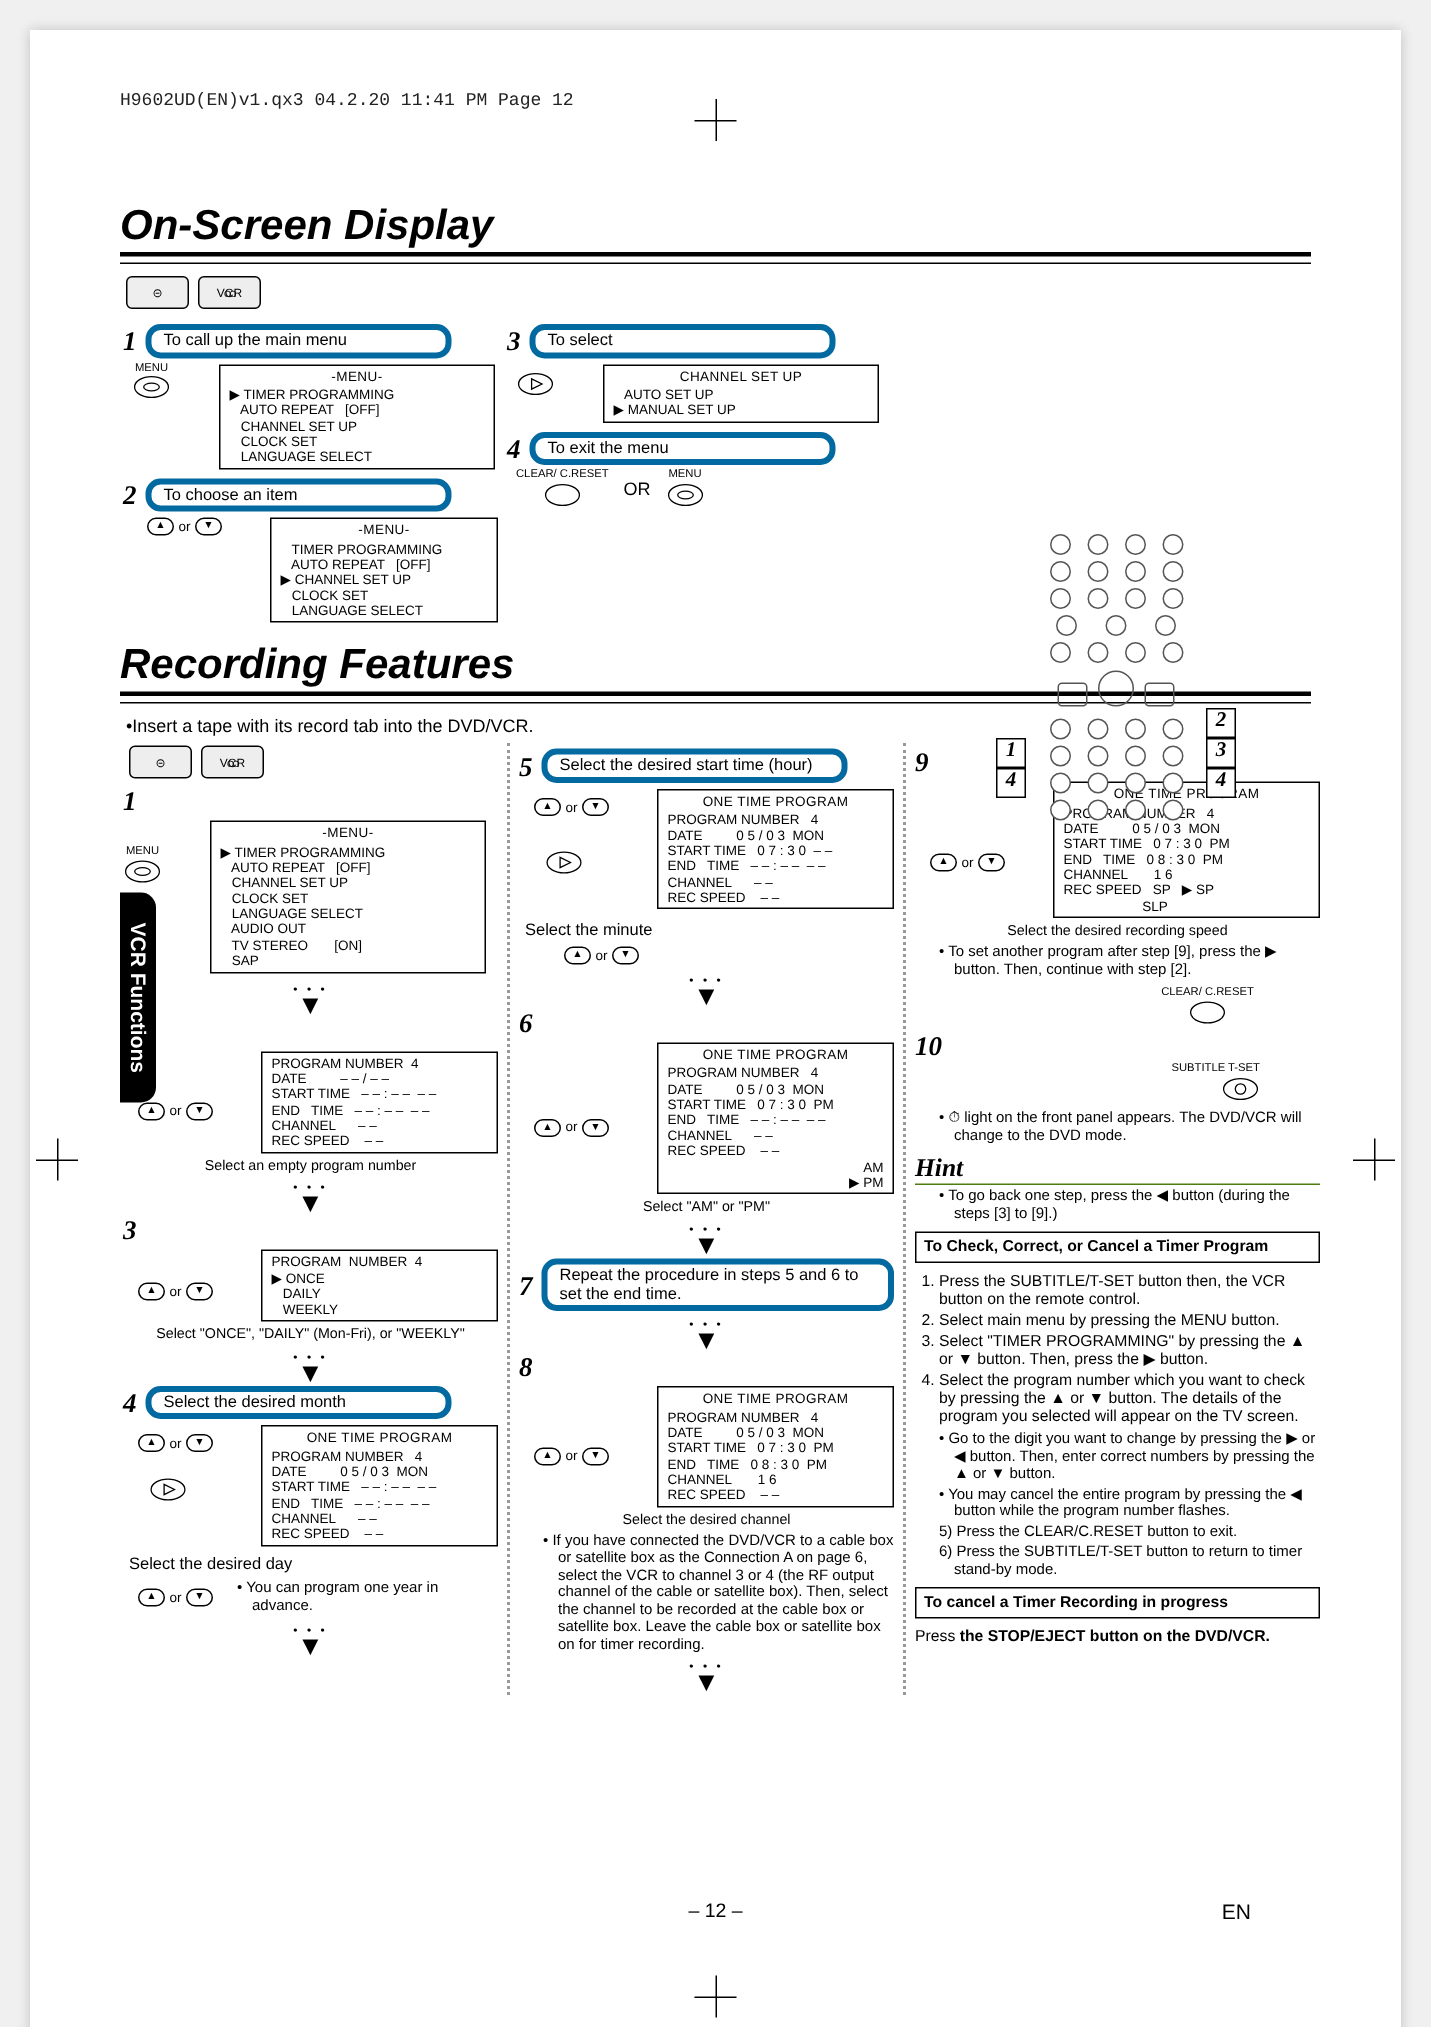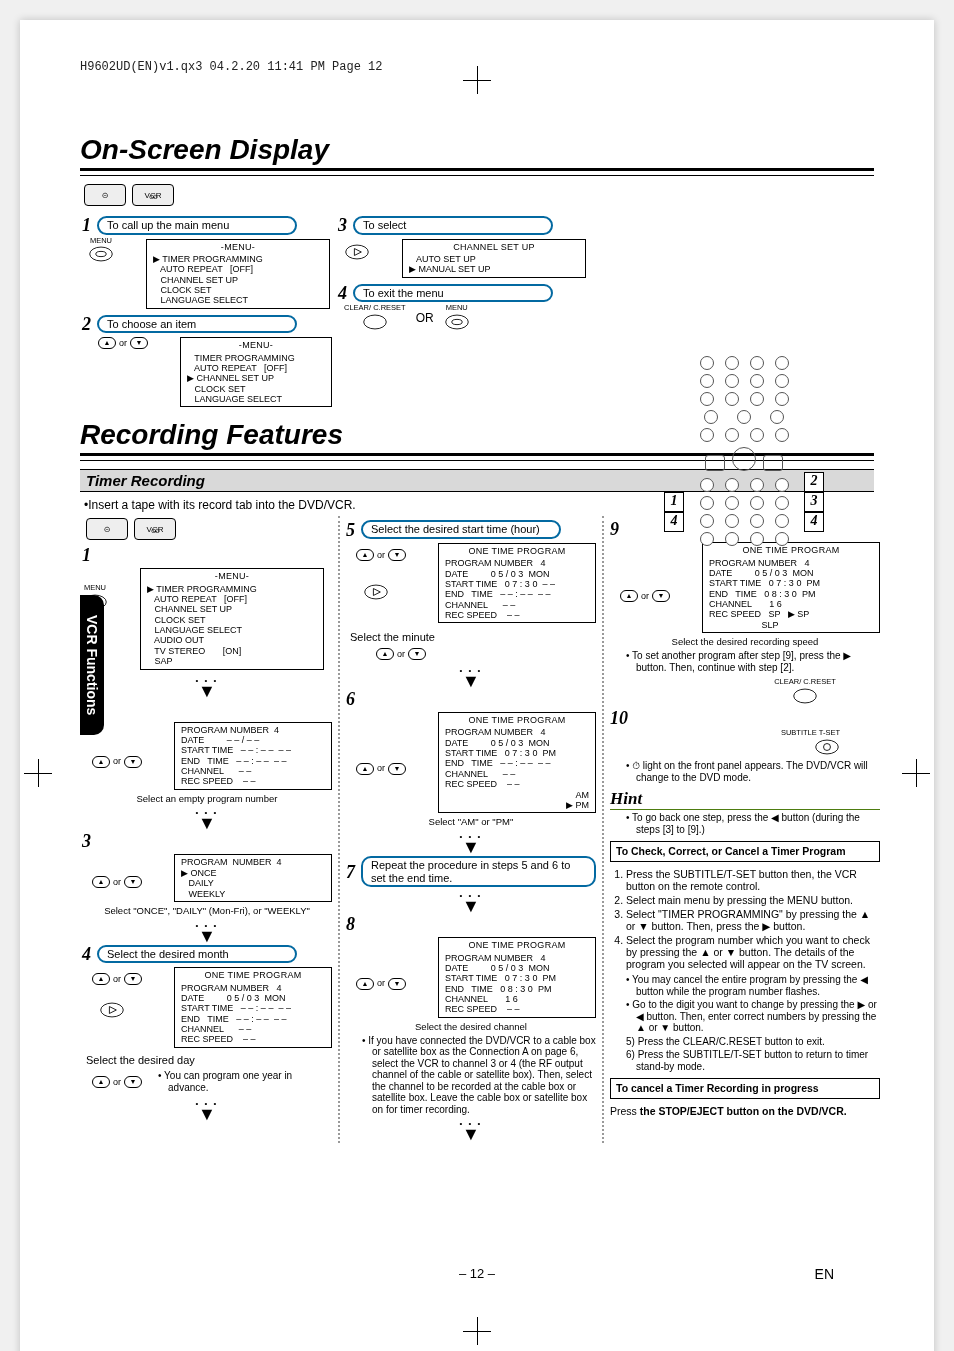--- a/index.html
+++ b/index.html
@@ -111,21 +111,21 @@
     vertical-align: top;
     margin-right: 2px;
   }
   .stephdr {
     display: flex;
     align-items: center;
     gap: 4px;
     margin: 4px 0 2px 0;
   }
   .stephdr .txt {
-    border: 2px solid #0369a1;
+    border: 4px solid #0369a1;
     border-radius: 10px;
     padding: 1px 8px;
     font-size: 11px;
     display: inline-block;
     min-width: 180px;
   }
 
   .panel {
     border: 1px solid #000;
     padding: 2px 6px;
@@ -403,21 +403,20 @@
       <div class="remote-callout" style="left:-30px; top:138px;">1</div>
       <div class="remote-callout" style="left:-30px; top:158px;">4</div>
       <div class="remote-callout" style="right:-30px; top:118px;">2</div>
       <div class="remote-callout" style="right:-30px; top:138px;">3</div>
       <div class="remote-callout" style="right:-30px; top:158px;">4</div>
     </div>
   </div>
 
   <h1 class="section" style="margin-top:10px;">Recording Features</h1>
   <hr class="dbl-rule">
-  <div class="subhead">Timer Recording</div>
   <div style="font-size:12px; margin:2px 0 4px 4px;">•Insert a tape with its record tab into the DVD/VCR.</div>
 
   <div class="side-tab">VCR Functions</div>
 
   <div class="cols">
 
     <div class="col col-sep">
       <div class="media-icons">
         <span class="media-box">⊝</span>
         <span class="media-box vcr">VCR</span>
@@ -672,22 +671,22 @@
 
       <div class="boxnote">
         <b>To Check, Correct, or Cancel a Timer Program</b>
       </div>
       <ol class="check">
         <li>Press the SUBTITLE/T-SET button then, the VCR button on the remote control.</li>
         <li>Select main menu by pressing the MENU button.</li>
         <li>Select "TIMER PROGRAMMING" by pressing the ▲ or ▼ button. Then, press the ▶ button.</li>
         <li>Select the program number which you want to check by pressing the ▲ or ▼ button. The details of the program you selected will appear on the TV screen.</li>
       </ol>
+      <div class="note">• Go to the digit you want to change by pressing the ▶ or ◀ button. Then, enter correct numbers by pressing the ▲ or ▼ button.</div>
       <div class="note">• You may cancel the entire program by pressing the ◀ button while the program number flashes.</div>
-      <div class="note">• Go to the digit you want to change by pressing the ▶ or ◀ button. Then, enter correct numbers by pressing the ▲ or ▼ button.</div>
       <div class="note">5) Press the CLEAR/C.RESET button to exit.</div>
       <div class="note">6) Press the SUBTITLE/T-SET button to return to timer stand-by mode.</div>
 
       <div class="boxnote">
         <b>To cancel a Timer Recording in progress</b>
       </div>
       <div style="font-size:10.5px; margin-top:2px;">
         <span>Press </span>
         <b>the STOP/EJECT button on the DVD/VCR.</b>
       </div>

